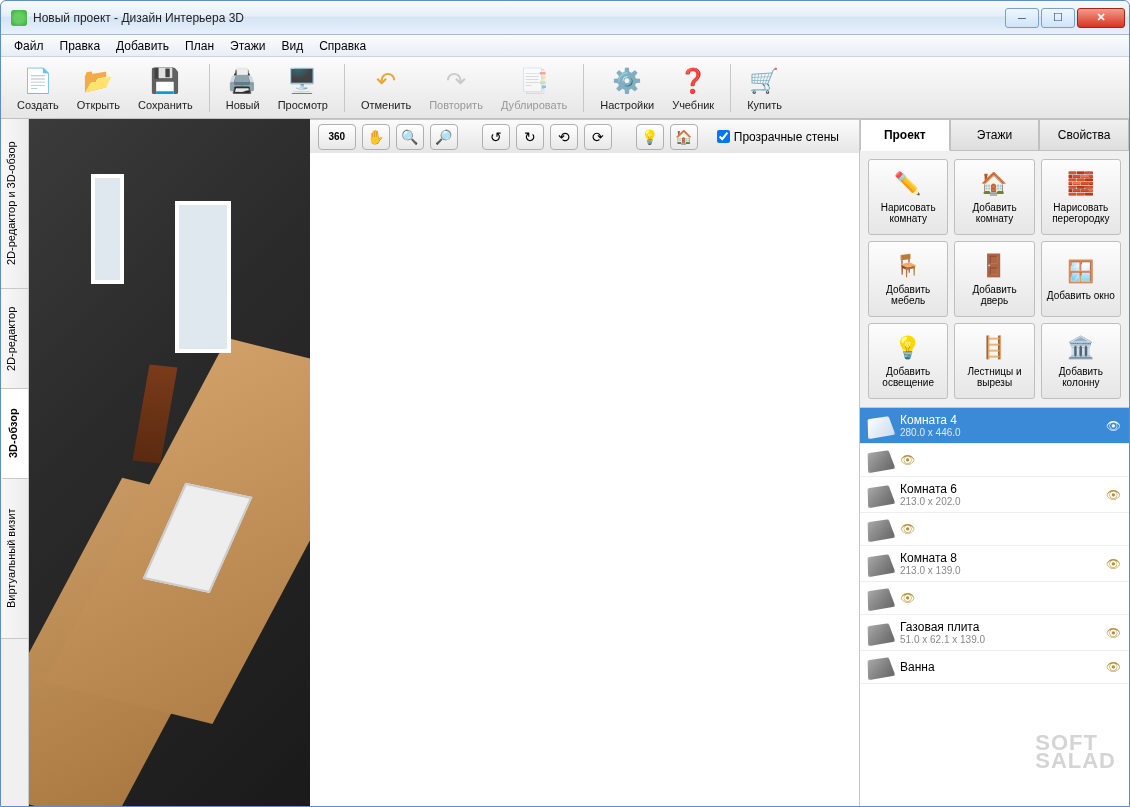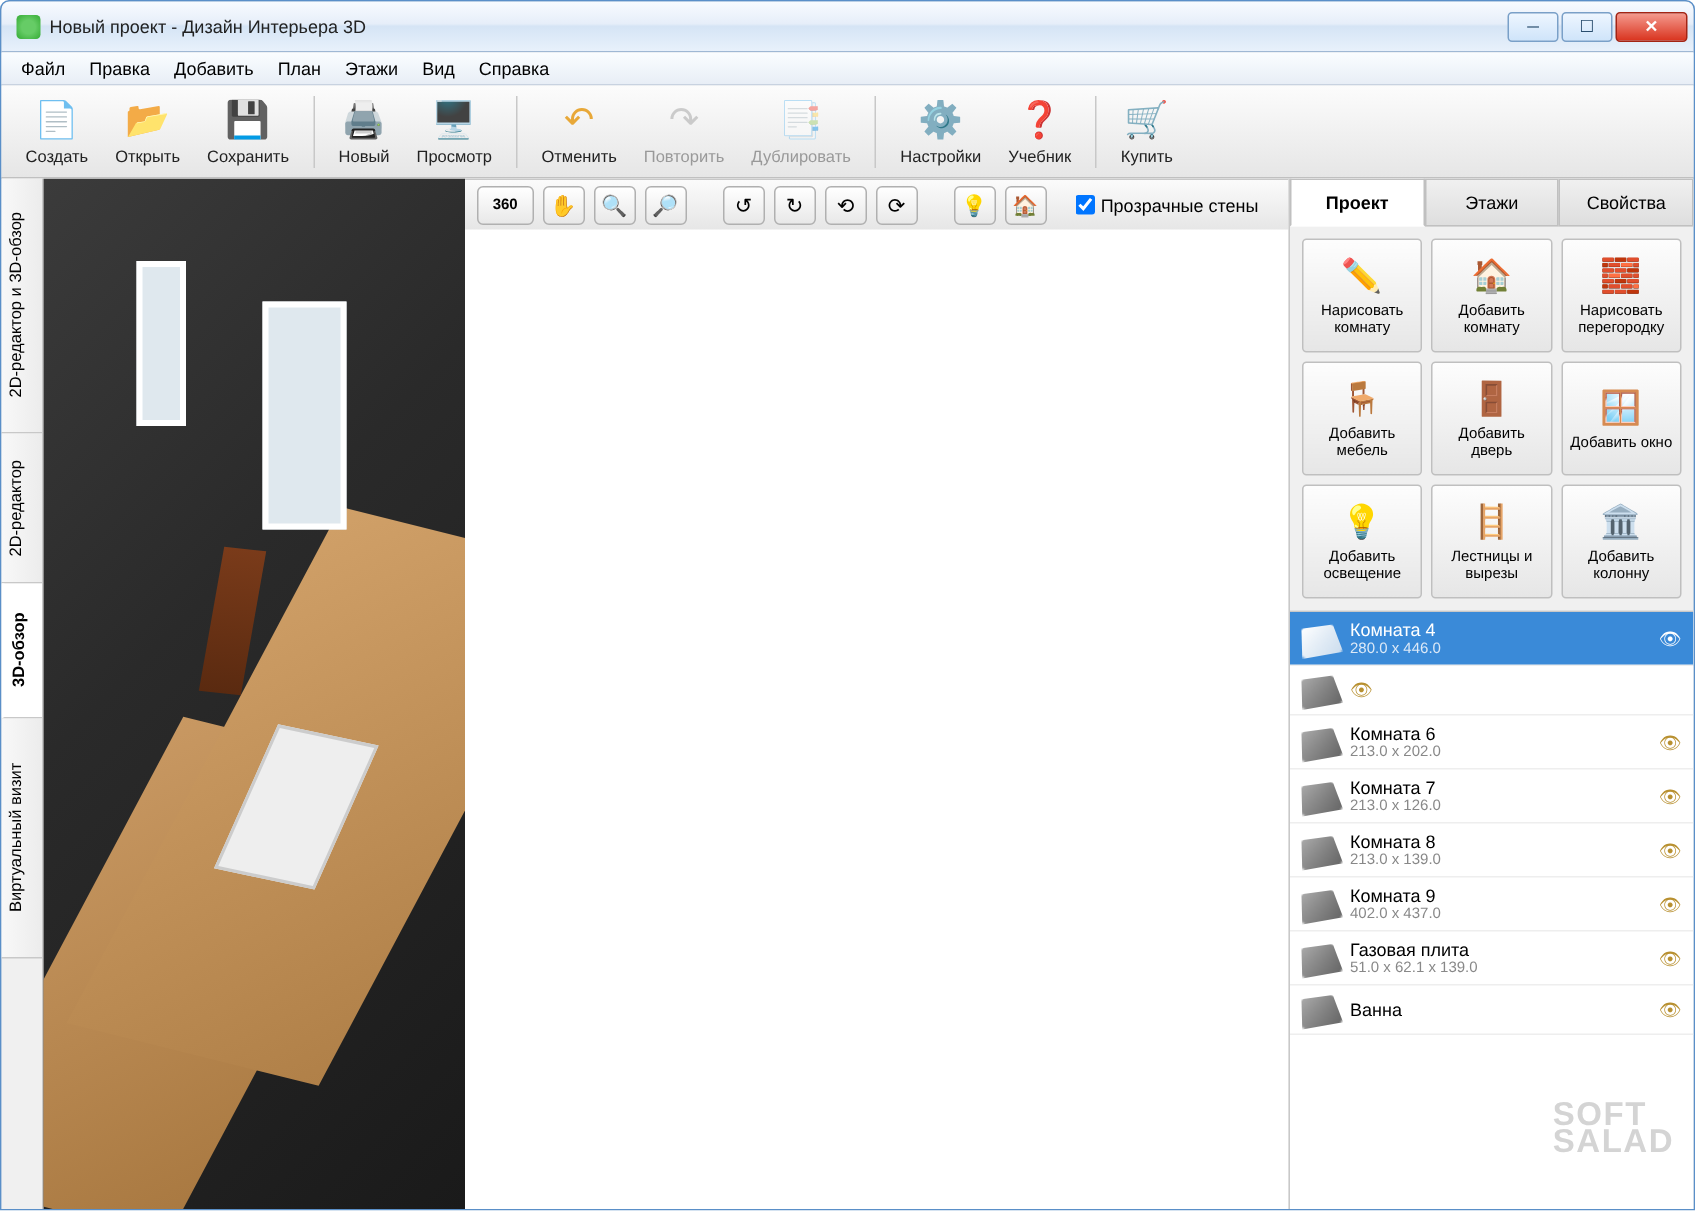--- a/index.html
+++ b/index.html
@@ -268,40 +268,32 @@
           <div class="objitem">
             <div class="oico"></div>
             <div class="otxt">
               <div class="oname">Комната 6</div>
               <div class="odim">213.0 x 202.0</div>
             </div>
             <div class="eye">👁</div>
           </div>
           <div class="objitem">
             <div class="oico"></div>
-            <div class="otxt">
-              <div class="oname">Комната 7</div>
-              <div class="odim">213.0 x 126.0</div>
-            </div>
             <div class="eye">👁</div>
           </div>
           <div class="objitem">
             <div class="oico"></div>
             <div class="otxt">
               <div class="oname">Комната 8</div>
               <div class="odim">213.0 x 139.0</div>
             </div>
             <div class="eye">👁</div>
           </div>
           <div class="objitem">
             <div class="oico"></div>
-            <div class="otxt">
-              <div class="oname">Комната 9</div>
-              <div class="odim">402.0 x 437.0</div>
-            </div>
             <div class="eye">👁</div>
           </div>
           <div class="objitem">
             <div class="oico"></div>
             <div class="otxt">
               <div class="oname">Газовая плита</div>
               <div class="odim">51.0 x 62.1 x 139.0</div>
             </div>
             <div class="eye">👁</div>
           </div>

